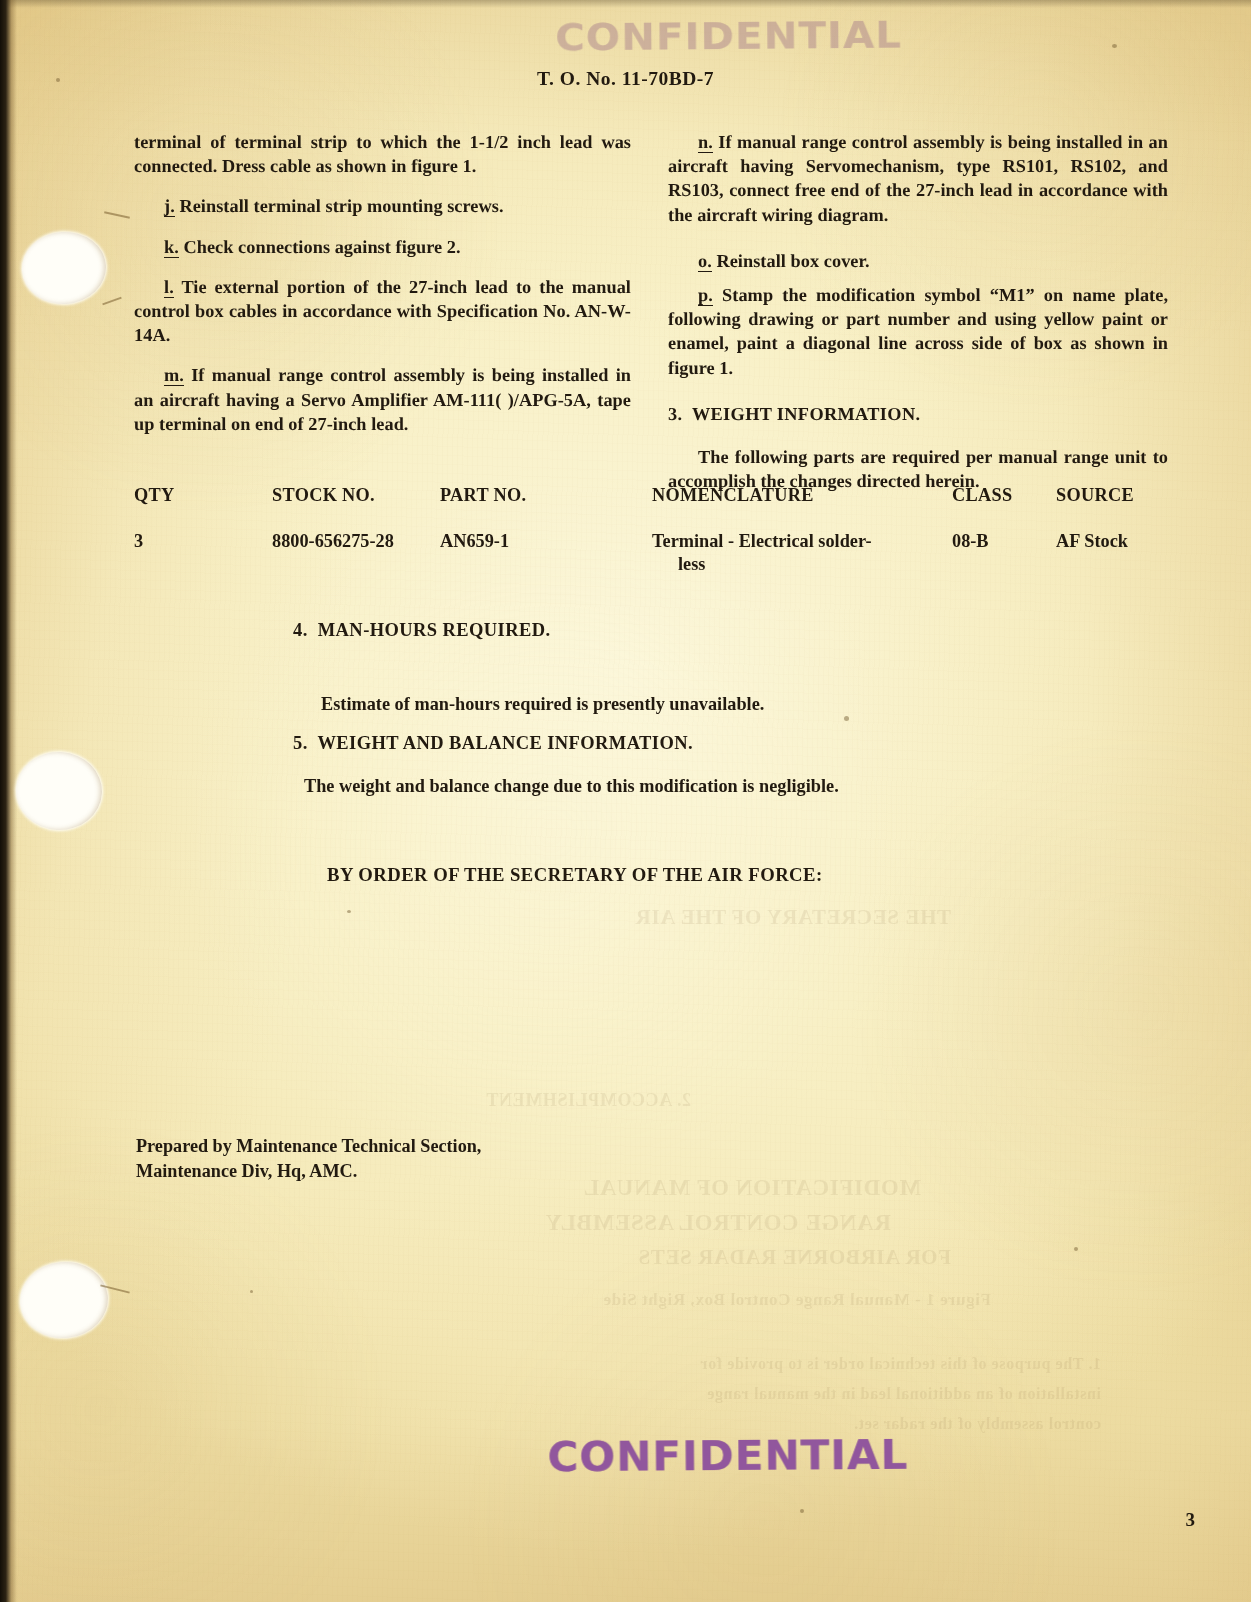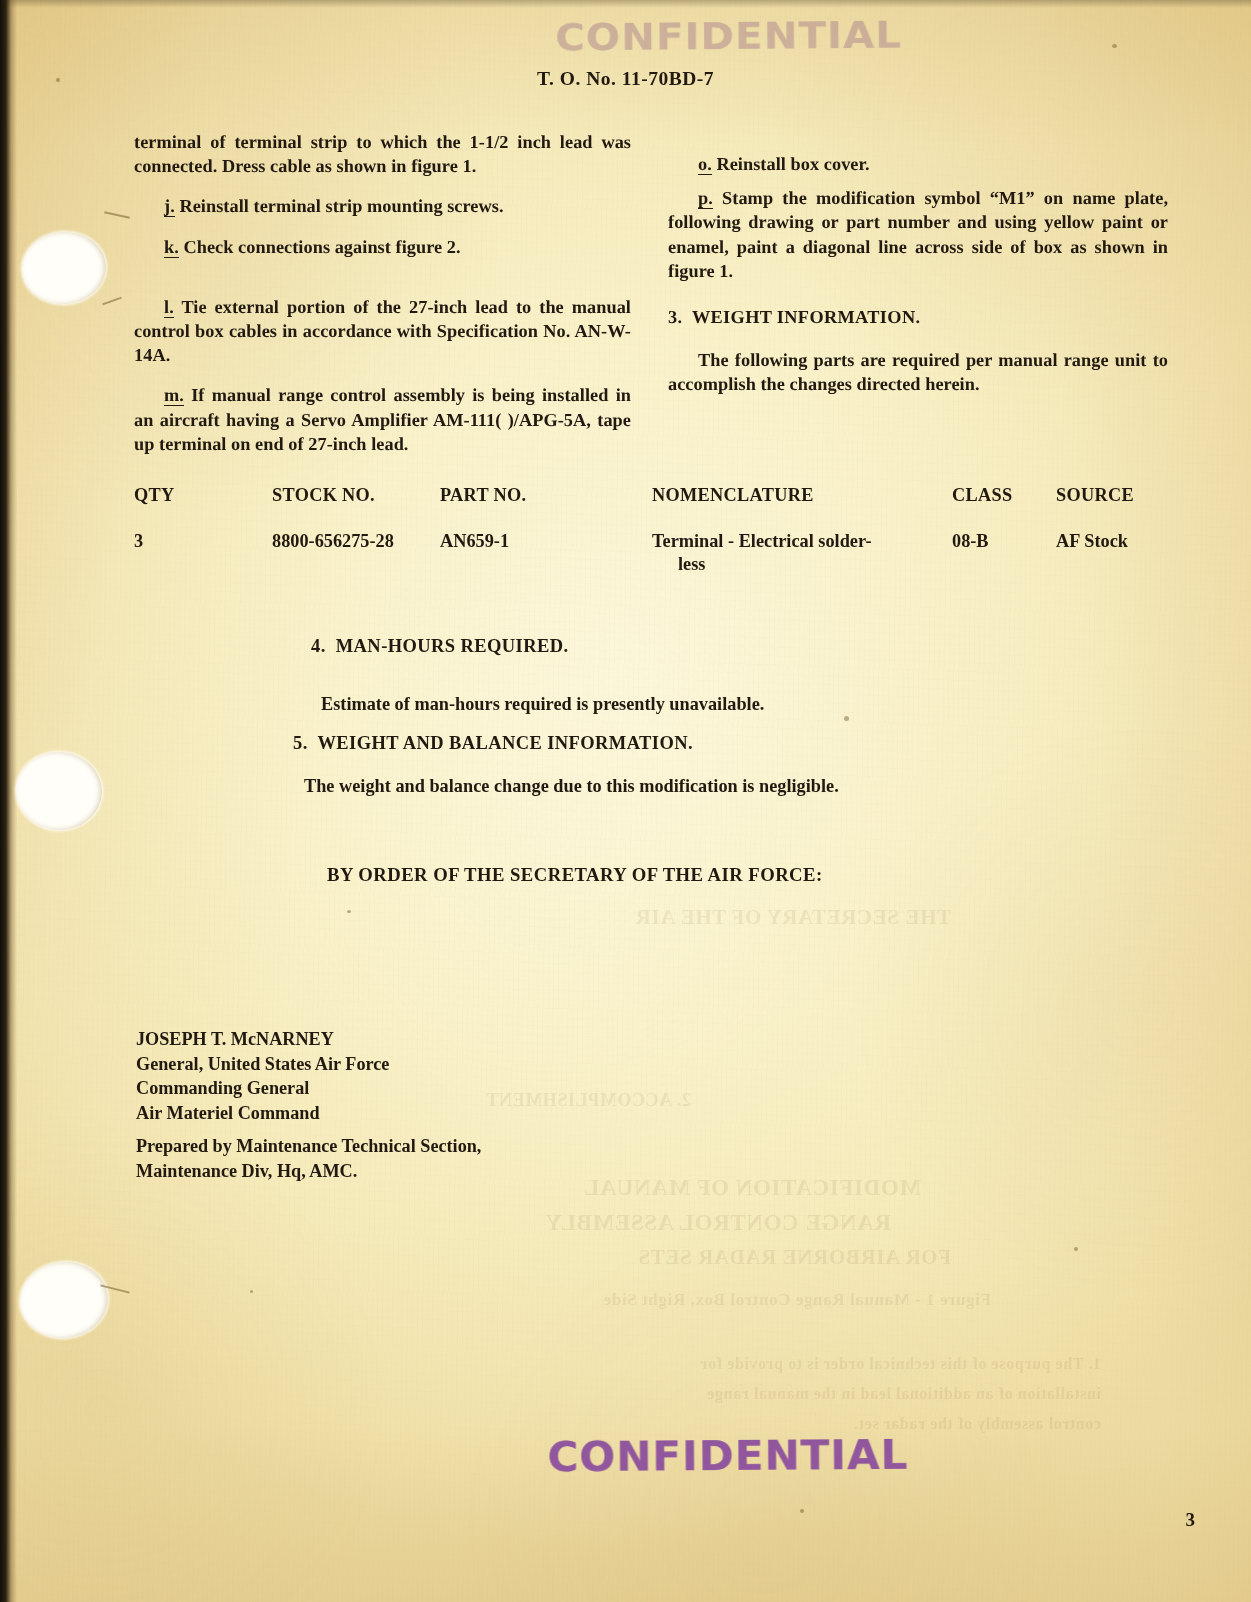--- a/index.html
+++ b/index.html
@@ -220,21 +220,21 @@
     letter-spacing: 0.4px;
     white-space: nowrap;
   }
   .sec-body {
     position: absolute;
     font-weight: 700;
     font-size: 18.3px;
     white-space: nowrap;
   }
 
-  .s4-head { left: 293px; top: 636px; margin-left: 18px; }
+  .s4-head { left: 293px; top: 620px; }
   .s4-body { left: 321px; top: 694px; }
   .s5-head { left: 293px; top: 733px; }
   .s5-body { left: 304px; top: 776px; }
 
   .by-order {
     position: absolute;
     left: 327px; top: 864px;
     font-weight: 700;
     font-size: 18.7px;
     letter-spacing: 0.45px;
@@ -314,34 +314,38 @@
     <p class="para just ind">
       <u class="alpha">j.</u>
       <span>Reinstall terminal strip mounting screws.</span>
     </p>
 
     <p class="para just ind">
       <u class="alpha">k.</u>
       <span>Check connections against figure 2.</span>
     </p>
 
-    <p class="para just ind" style="margin-top:36px;">
+    <p class="para just ind" style="margin-top:16px;">
       <u class="alpha">l.</u>
       <span>Tie external portion of the 27-inch lead to the manual control box cables in accordance with Specification No. AN-W-14A.</span>
     </p>
 
     <p class="para just ind">
       <u class="alpha">m.</u>
       <span>If manual range control assembly is being installed in an aircraft having a Servo Amplifier AM-111( )/APG-5A, tape up terminal on end of 27-inch lead.</span>
     </p>
 
   </div>
 
   <div class="ink col-right">
 
+    <p class="para just ind">
+      <u class="alpha">n.</u>
+      <span>If manual range control assembly is being installed in an aircraft having Servomechanism, type RS101, RS102, and RS103, connect free end of the 27-inch lead in accordance with the aircraft wiring diagram.</span>
+    </p>
 
     <p class="para just ind gap-sm" style="margin-top:22px;">
       <u class="alpha">o.</u>
       <span>Reinstall box cover.</span>
     </p>
 
     <p class="para just ind gap-lg">
       <u class="alpha">p.</u>
       <span>Stamp the modification symbol “M1” on name plate, following drawing or part number and using yellow paint or enamel, paint a diagonal line across side of box as shown in figure 1.</span>
     </p>
@@ -389,26 +393,20 @@
 
   <div class="sec-head s5-head">
     <span>5.</span>&nbsp;
     <span>WEIGHT AND BALANCE INFORMATION.</span>
   </div>
   <div class="sec-body s5-body">The weight and balance change due to this modification is negligible.</div>
 
   <div class="by-order">BY ORDER OF THE SECRETARY OF THE AIR FORCE:</div>
 
 
-  <div class="sig-block sig-left">
-    <div>JOSEPH T. McNARNEY</div>
-    <div>General, United States Air Force</div>
-    <div>Commanding General</div>
-    <div>Air Materiel Command</div>
-  </div>
 
   <div class="sig-block prep-by">
     <div>Prepared by Maintenance Technical Section,</div>
     <div>Maintenance Div, Hq, AMC.</div>
   </div>
 
   <div class="stamp stamp-bottom">CONFIDENTIAL</div>
 
   <div class="page-num">3</div>
 

